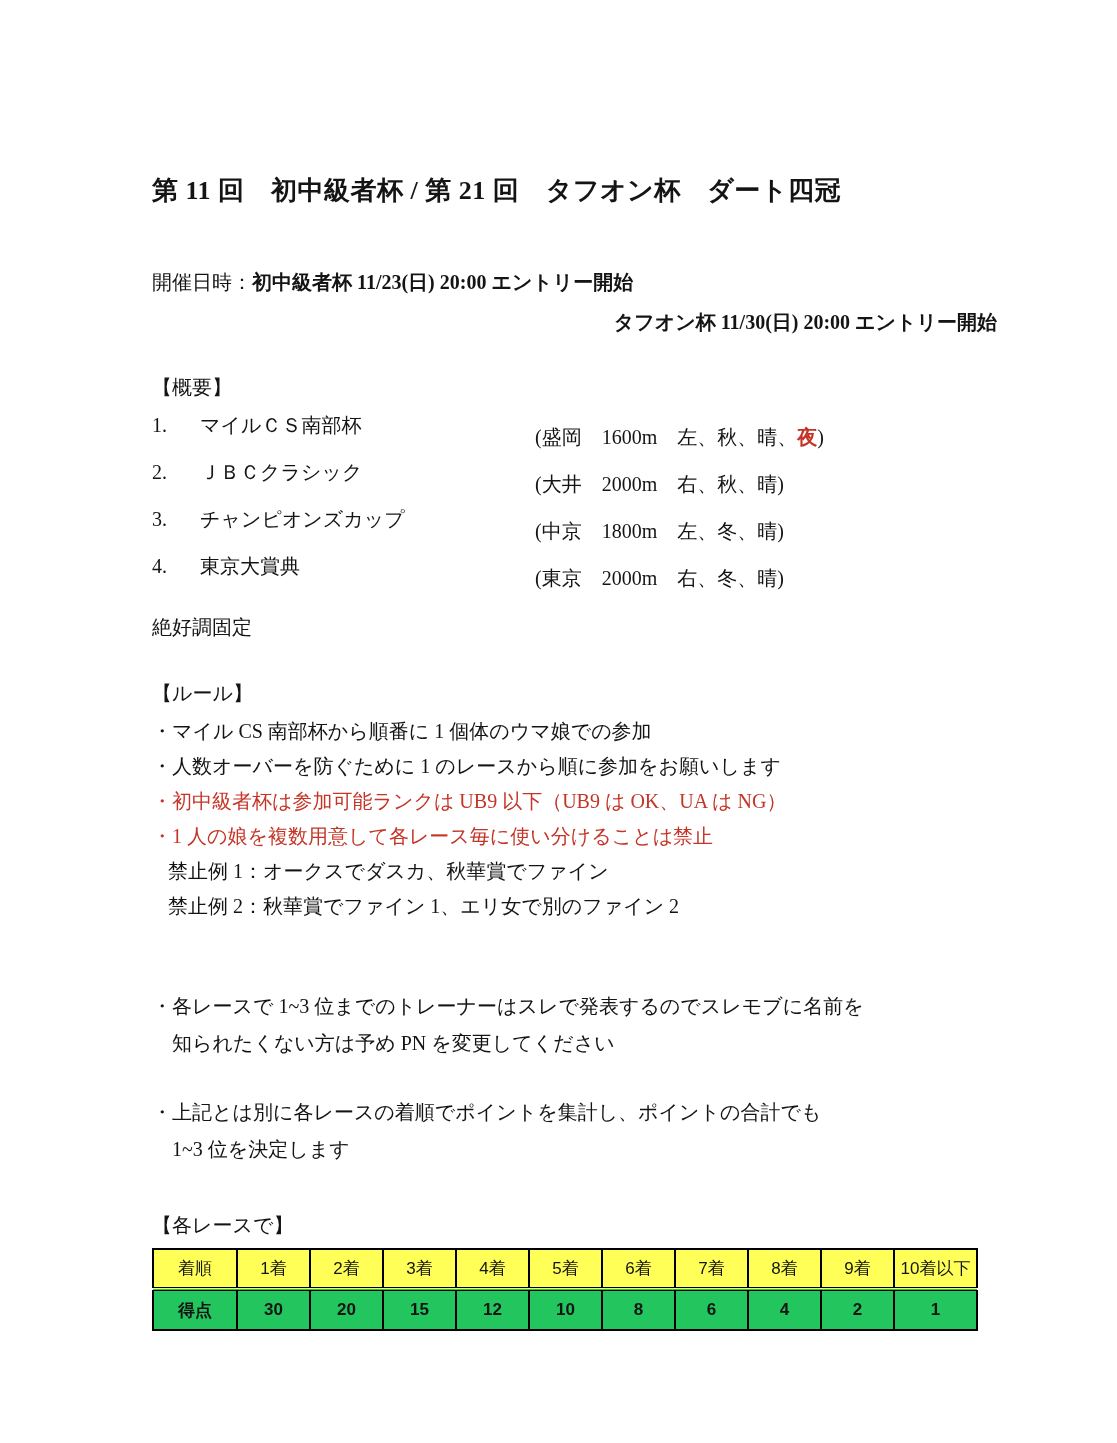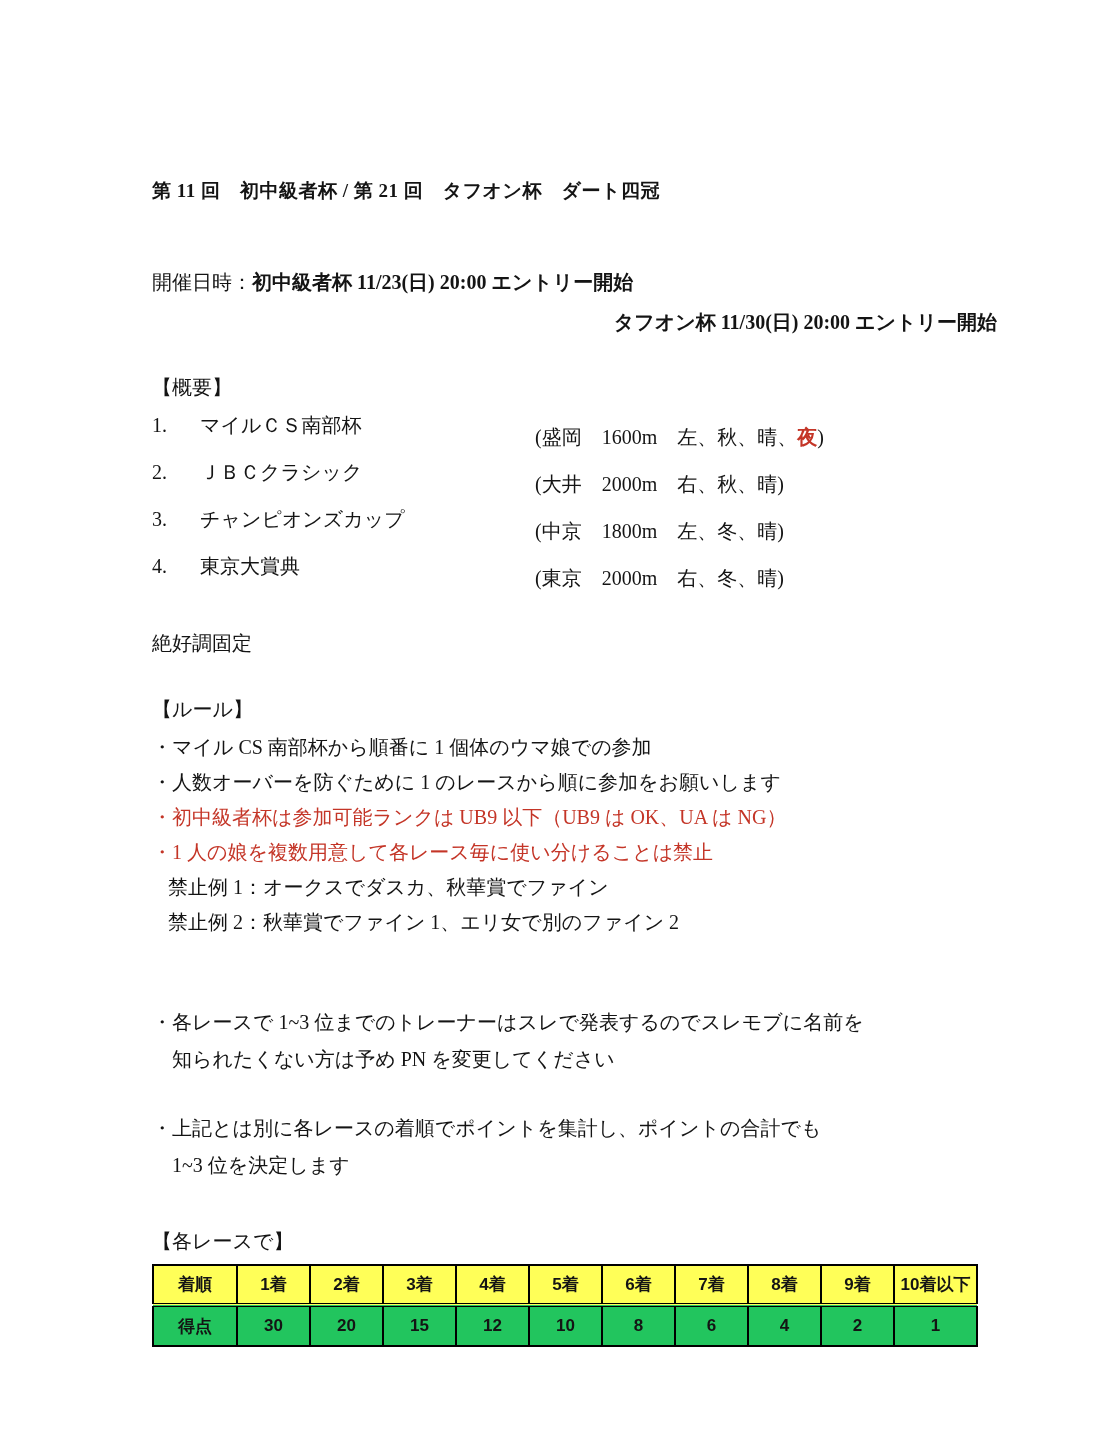--- a/index.html
+++ b/index.html
@@ -9,42 +9,42 @@
     height: 1443px;
     background: #ffffff;
     overflow: hidden;
     font-family: "Liberation Serif", "DejaVu Serif", serif;
     color: var(--body-text, #141414);
     font-size: 20px;
   }
   .content { padding: 176px 120px 0 152px; }
 
   .title {
-    font-size: 19px;
+    font-size: 26px;
     font-weight: bold;
     line-height: 30px;
     letter-spacing: 0.5px;
     margin: 0;
   }
 
   .schedule { margin-top: 56px; line-height: 40px; font-weight: bold; }
   .schedule .label { font-weight: normal; }
   .schedule .line2 { padding-left: 104px; text-align: right; }
 
   .heading { line-height: 30px; }
   .h-overview { margin-top: 30px; }
 
   .race-list { margin-top: 6px; }
   .race { display: flex; line-height: 35px; }
   .race-num { width: 48px; flex: 0 0 auto; }
   .race-name { width: 335px; flex: 0 0 auto; }
   .race-detail { flex: 1 1 auto; margin-top: 12px; }
   .highlight-red { color: var(--red-text, #c43527); font-weight: bold; }
 
-  .note-condition { margin-top: 32px; line-height: 30px; }
+  .note-condition { margin-top: 16px; line-height: 30px; }
 
   .h-rules { margin-top: 36px; }
   .rules { margin-top: 6px; }
   .rule { line-height: 35px; }
   .rule.red { color: var(--red-text, #c43527); }
   .rule.example { padding-left: 16px; }
 
   .para { line-height: 37px; }
   .para .cont { padding-left: 20px; }
   .para1 { margin-top: 64px; }
@@ -60,21 +60,21 @@
     font-family: "Liberation Sans", "DejaVu Sans", sans-serif;
     font-weight: bold;
     font-size: 17px;
     text-align: center;
   }
   .points-table th, .points-table td { border: 2px solid #000; padding: 0; }
   .points-table th {
     background: var(--table-header-bg, #ffff58);
     height: 37px;
     border-bottom: 4px double #000;
-    font-weight: bold;
+    font-weight: normal;
   }
   .points-table td { height: 38px; background: #22c55e; }
   .col-first { width: 84px; }
   .col-mid { width: 73px; }
   .col-last { width: 83px; }
 </style>
 </head>
 <body>
 
 <div class="page">

